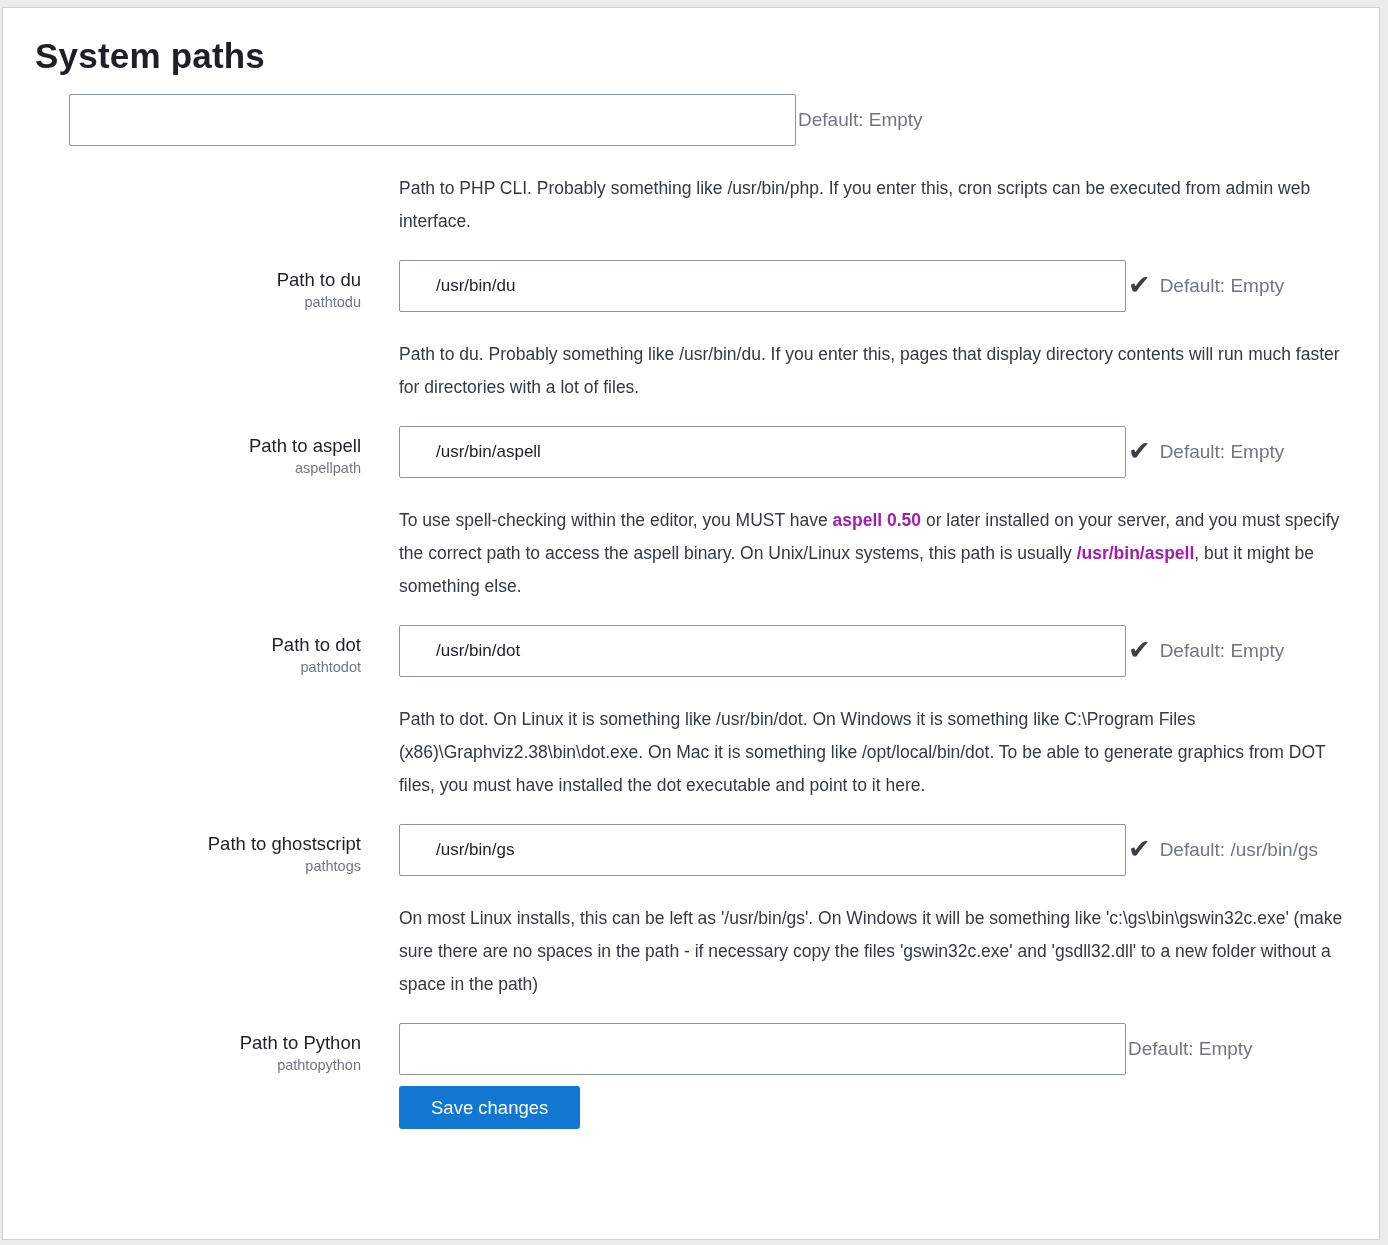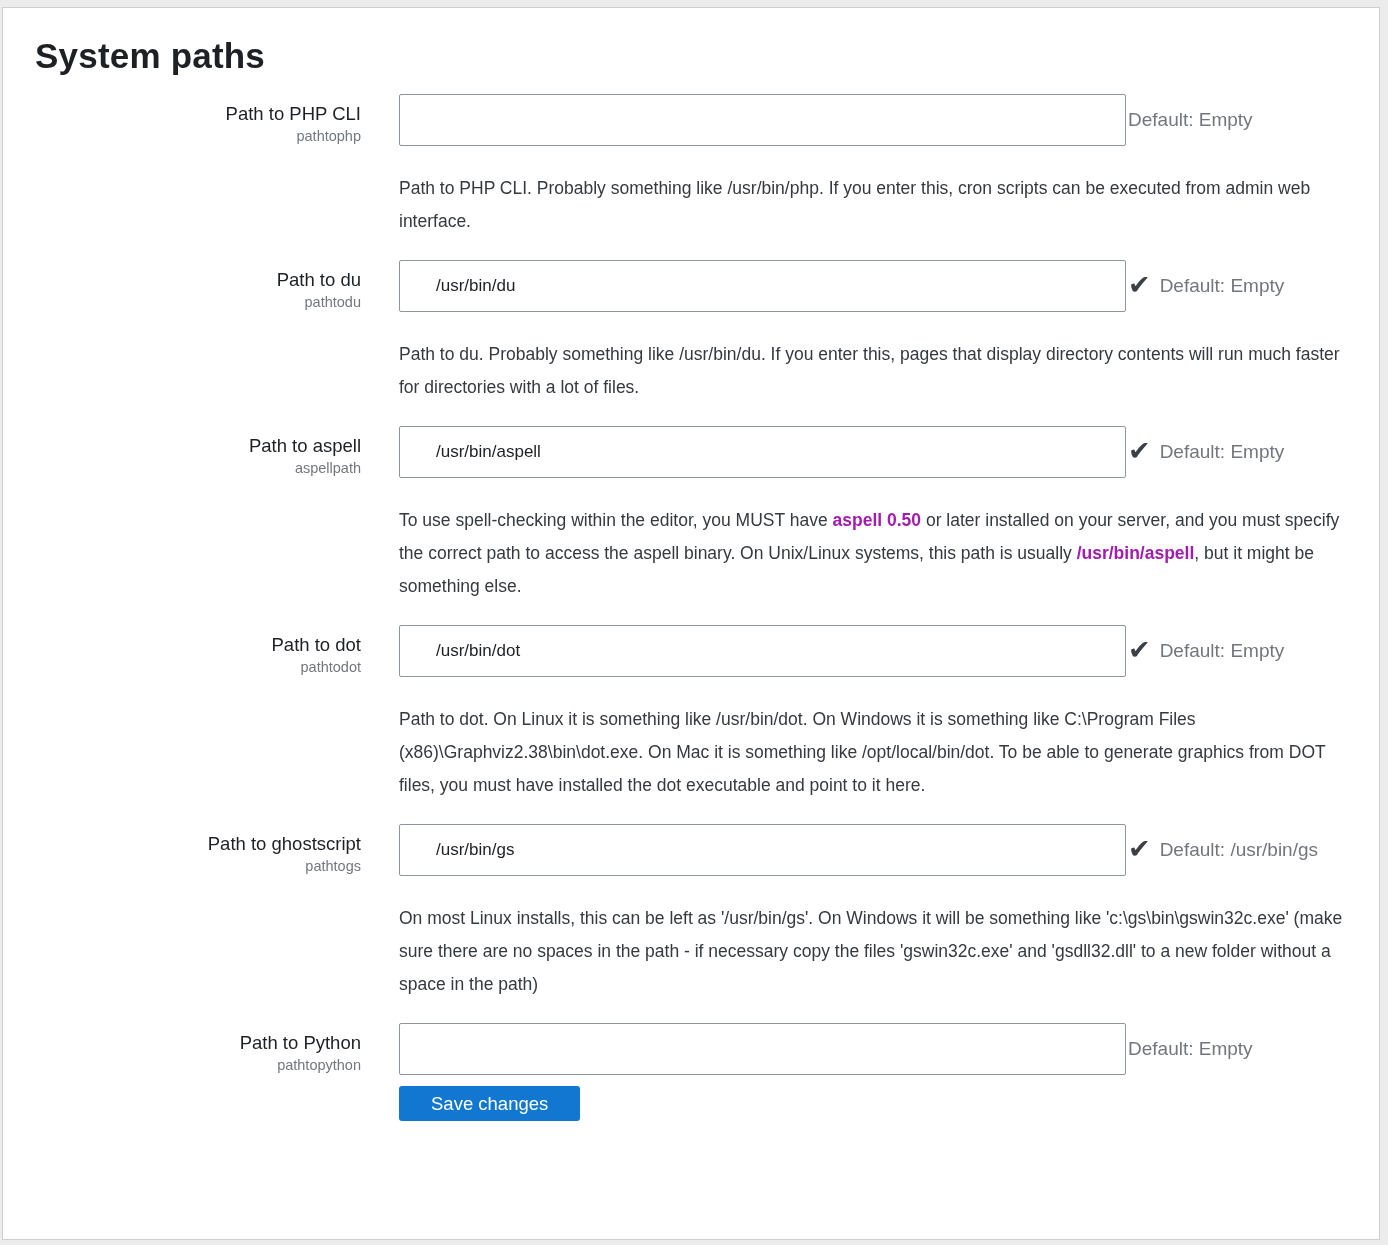--- a/index.html
+++ b/index.html
@@ -93,38 +93,34 @@
     margin-top: 11px;
   }
   .save-button {
     display: inline-block;
     background: #1177d1;
     color: #ffffff;
     border: none;
     border-radius: 3px;
     font-family: "Liberation Sans", "DejaVu Sans", sans-serif;
     font-size: 18.5px;
-    height: 35px;
+    height: 43px;
     min-width: 177px;
     padding: 0 32px;
     cursor: pointer;
   }
 </style>
 </head>
 <body>
 
 <div class="panel">
 
   <h1 class="page-title">System paths</h1>
 
   <div class="field">
-    <div class="cell-label">
-      <div class="label">Path to PHP CLI</div>
-      <div class="sublabel">pathtophp</div>
-    </div>
     <div class="cell-input">
       <input type="text" class="text-input" value="" style="">
     </div>
     <div class="cell-default">
       <span class="default-text">Default: Empty</span>
     </div>
   </div>
   <div class="desc">Path to PHP CLI. Probably something like /usr/bin/php. If you enter this, cron scripts can be executed from admin web interface.</div>
 
   <div class="field">

